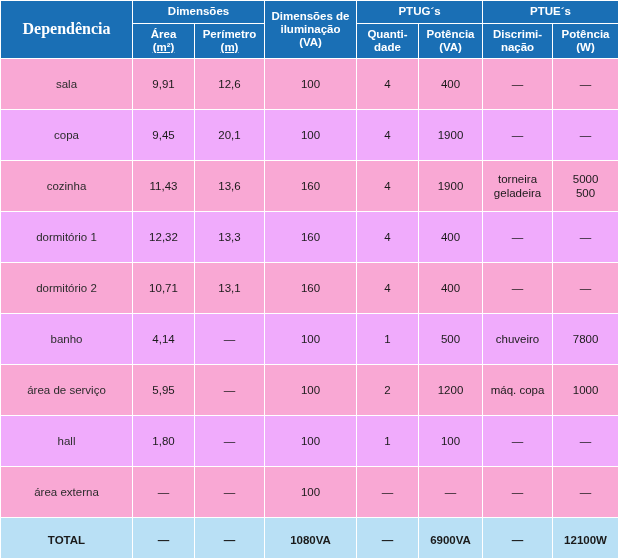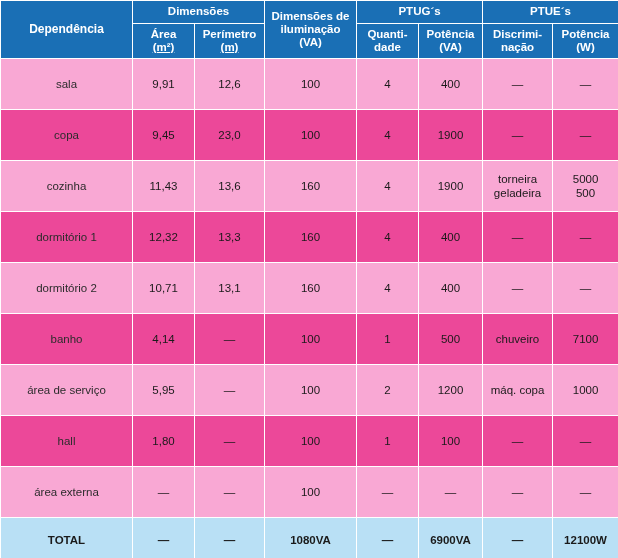--- a/index.html
+++ b/index.html
@@ -39,27 +39,28 @@
     font-size: 11.5px;
     line-height: 1.15;
   }
   thead th.grp {
     height: 22px;
   }
   thead th.sub {
     height: 34px;
   }
   thead th.dep {
-    font-size: 12px;
+    font-size: 16px;
+    font-family: Liberation Serif, serif;
   }
   tbody tr.odd td {
     background: #f9a8d4;
   }
   tbody tr.even td {
-    background: #ec4899;
+    background: #f0abfc;
   }
   tbody td {
     height: 50px;
     font-size: 11.5px;
     line-height: 1.25;
   }
   tbody td.name {
     color: #2c2c2c;
   }
   tbody tr.total td {
@@ -159,21 +160,21 @@
         <td>12,6</td>
         <td>100</td>
         <td>4</td>
         <td>400</td>
         <td>—</td>
         <td>—</td>
       </tr>
       <tr class="even">
         <td class="name">copa</td>
         <td>9,45</td>
-        <td>23,0</td>
+        <td>20,1</td>
         <td>100</td>
         <td>4</td>
         <td>1900</td>
         <td>—</td>
         <td>—</td>
       </tr>
       <tr class="odd">
         <td class="name">cozinha</td>
         <td>11,43</td>
         <td>13,6</td>
@@ -214,21 +215,21 @@
         <td>—</td>
       </tr>
       <tr class="even">
         <td class="name">banho</td>
         <td>4,14</td>
         <td>—</td>
         <td>100</td>
         <td>1</td>
         <td>500</td>
         <td>chuveiro</td>
-        <td>7100</td>
+        <td>7800</td>
       </tr>
       <tr class="odd">
         <td class="name">área de serviço</td>
         <td>5,95</td>
         <td>—</td>
         <td>100</td>
         <td>2</td>
         <td>1200</td>
         <td>máq. copa</td>
         <td>1000</td>

